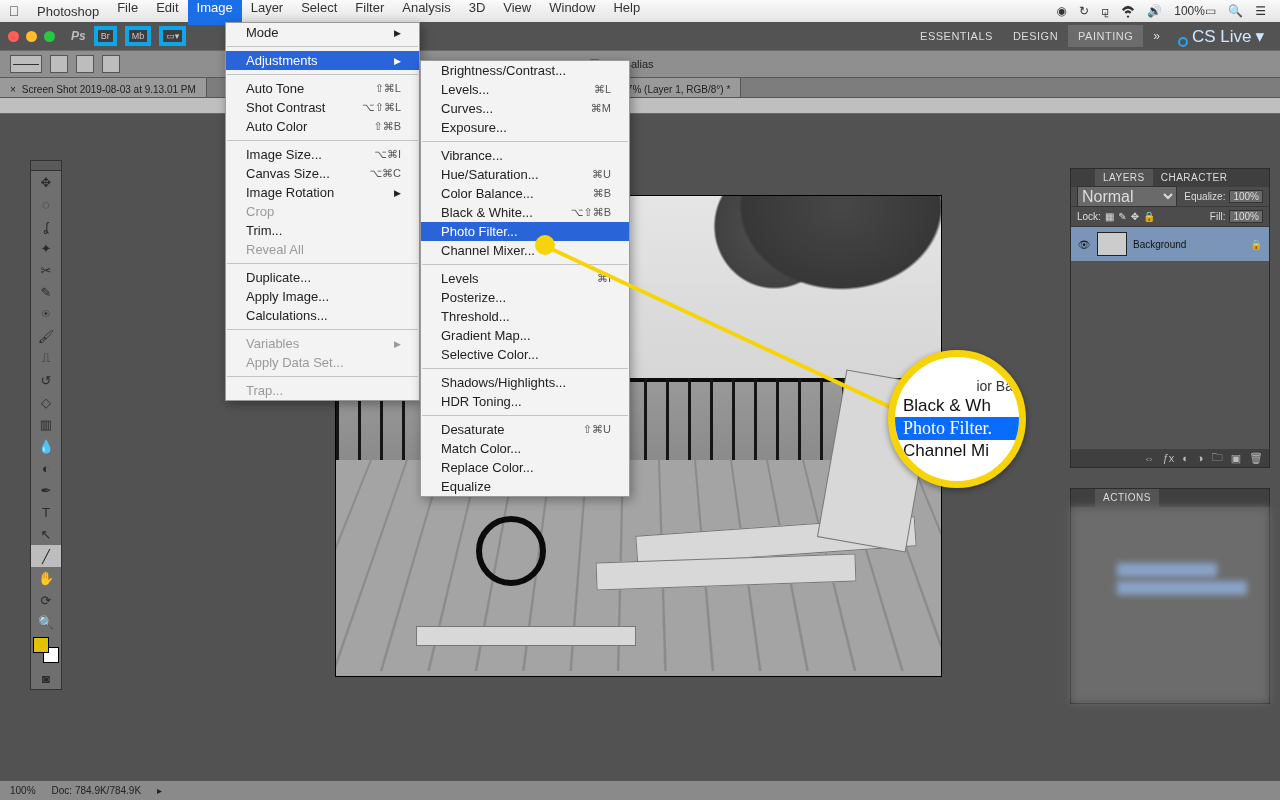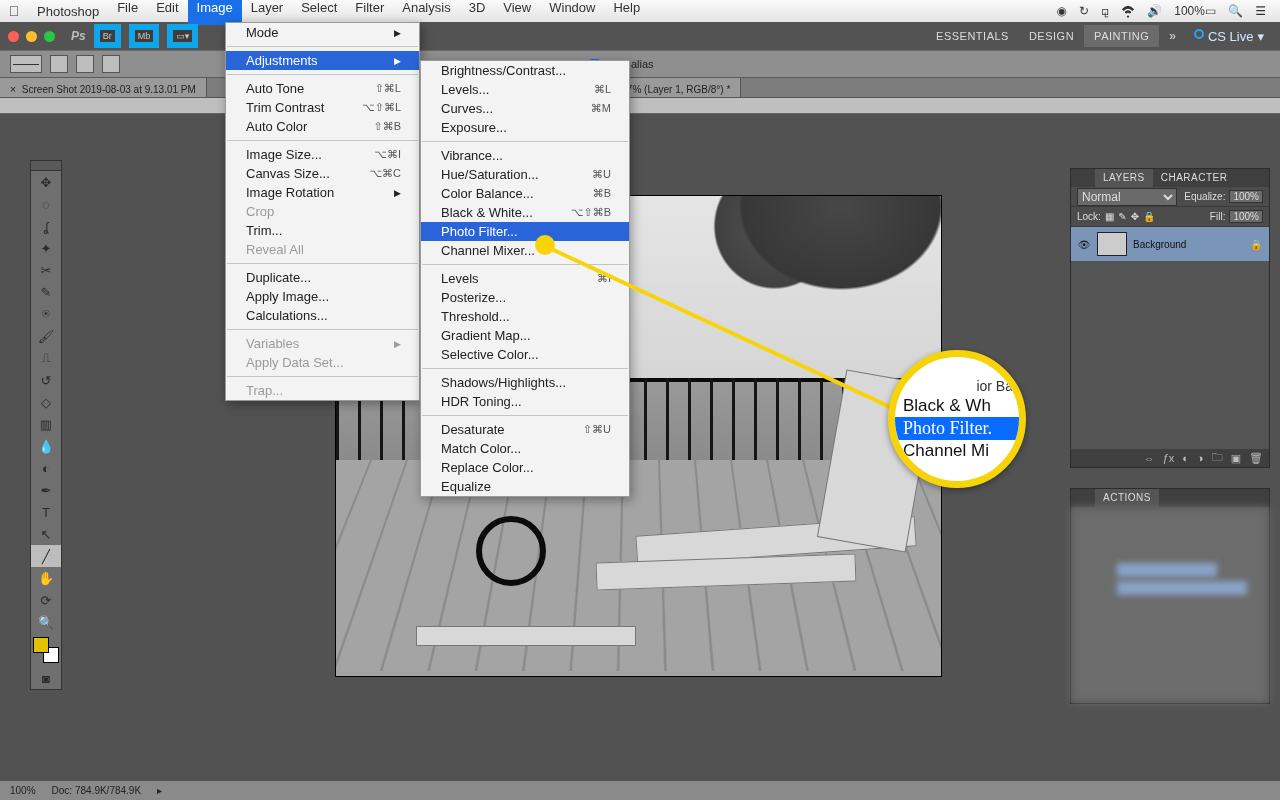--- a/index.html
+++ b/index.html
@@ -14,26 +14,26 @@
 .mac-menubar .right { margin-left:auto; display:flex; align-items:center; gap:12px; padding-right:14px; font-size:12px; }
 .mac-menubar .right span { display:inline-flex; align-items:center; }
 .mac-menubar svg { width:14px; height:14px; }
 
 
 .app-row { height:28px; background:#535353; display:flex; align-items:center; padding:0 8px; gap:8px; }
 .traffic { display:flex; gap:7px; margin-right:8px; }
 .traffic span { width:11px; height:11px; border-radius:50%; }
 .tl-close{background:#ff5f57;} .tl-min{background:#febc2e;} .tl-max{background:#28c840;}
 .app-row .ps { font-family:Arial; font-weight:bold; font-style:italic; color:#bcbcbc; font-size:12px; }
-.badge { border:6px solid #0ea5e9; background:#3d3d3d; color:#c8c8c8; font-size:9px; padding:1px 3px; }
+.badge { border:4px solid #0ea5e9; background:#3d3d3d; color:#c8c8c8; font-size:9px; padding:1px 3px; }
 .workspace-tabs { margin-left:auto; display:flex; align-items:center; gap:0; }
 .workspace-tabs .ws { color:#ddd; font-size:11px; padding:5px 10px; letter-spacing:.5px; }
 .workspace-tabs .ws.active { background:#6b6b6b; }
 .workspace-tabs .chevrons { color:#ddd; padding:0 10px; font-size:12px; }
-.cslive { color:#cfe8ff; font-size:13px; display:flex; align-items:flex-start; gap:4px; padding:0 8px; }
+.cslive { color:#cfe8ff; font-size:17px; display:flex; align-items:flex-end; gap:4px; padding:0 8px; }
 .cslive .dot{ width:10px;height:10px;border:2px solid #2aa3ef;border-radius:50%; }
 
 
 .options-bar { height:28px; background:#8f8f8f; border-top:1px solid #6a6a6a; border-bottom:1px solid #5a5a5a; display:flex; align-items:center; padding:0 10px; gap:8px; font-size:11px; color:#222; }
 .options-bar .swatch { width:32px; height:18px; border:1px solid #555; background:#bdbdbd; position:relative; }
 .options-bar .swatch::after{content:"";position:absolute;left:2px;top:50%;right:2px;border-top:1px solid #333;}
 .smallbtn{ width:18px;height:18px;border:1px solid #555; background:#bdbdbd; }
 .chk{ width:11px;height:11px; accent-color:#2964d9; }
 
 
@@ -76,21 +76,21 @@
 .dd-item .arrow { margin-left:auto; font-size:9px; }
 .dd-sep { height:1px; background:#c4c4c4; margin:4px 1px; }
 
 
 .panel { position:absolute; right:10px; width:200px; background:#545454; border:1px solid #2c2c2c; font-size:10px; color:#ddd; }
 .panel .tabs { display:flex; background:#3f3f3f; height:18px; }
 .panel .tabs .ptab{ padding:3px 8px; font-size:10px; letter-spacing:.5px; }
 .panel .tabs .ptab.active{ background:#545454;margin-left:24px; }
 .layers-panel{ top:168px; height:300px; }
 .layers-panel .row{ display:flex; align-items:center; height:20px; padding:0 6px; gap:4px; background:#4c4c4c; border-bottom:1px solid #3a3a3a;}
-.layers-panel select{ font-size:12px; background:#6a6a6a; border:1px solid #333; color:#ddd; width:100px;}
+.layers-panel select{ font-size:16px; background:#6a6a6a; border:1px solid #333; color:#ddd; width:100px;}
 .layers-panel .opc{ margin-left:auto; }
 .layers-panel .lyrow{ display:flex; align-items:center; background:#7a95b8; color:#111; height:34px; padding:0 6px; gap:6px;}
 .layers-panel .eye{ width:14px; text-align:center; }
 .layers-panel .thumb{ width:30px;height:24px;background:#ccc;border:1px solid #222; }
 .layers-panel .lock{ margin-left:auto; }
 .panel-foot{position:absolute;bottom:0;left:0;right:0;height:18px;background:#3f3f3f;display:flex;align-items:center;justify-content:flex-end;gap:8px;padding:0 6px;color:#bbb;font-size:11px;}
 .actions-panel{ top:488px; height:216px; }
 .actions-panel .blur{ position:absolute; inset:18px 0 0 0; background:#6c6c6c; filter:blur(4px); }
 .actions-panel .blk{position:absolute;background:#89a3c8;filter:blur(3px);}
 
@@ -224,21 +224,21 @@
     <div class="dd-item hl">
       <span>Adjustments</span>
       <span class="arrow">▶</span>
     </div>
     <div class="dd-sep"></div>
     <div class="dd-item">
       <span>Auto Tone</span>
       <span class="sc">⇧⌘L</span>
     </div>
     <div class="dd-item">
-      <span>Trim Contrast</span>
+      <span>Shot Contrast</span>
       <span class="sc">⌥⇧⌘L</span>
     </div>
     <div class="dd-item">
       <span>Auto Color</span>
       <span class="sc">⇧⌘B</span>
     </div>
     <div class="dd-sep"></div>
     <div class="dd-item">
       <span>Image Size...</span>
       <span class="sc">⌥⌘I</span>

